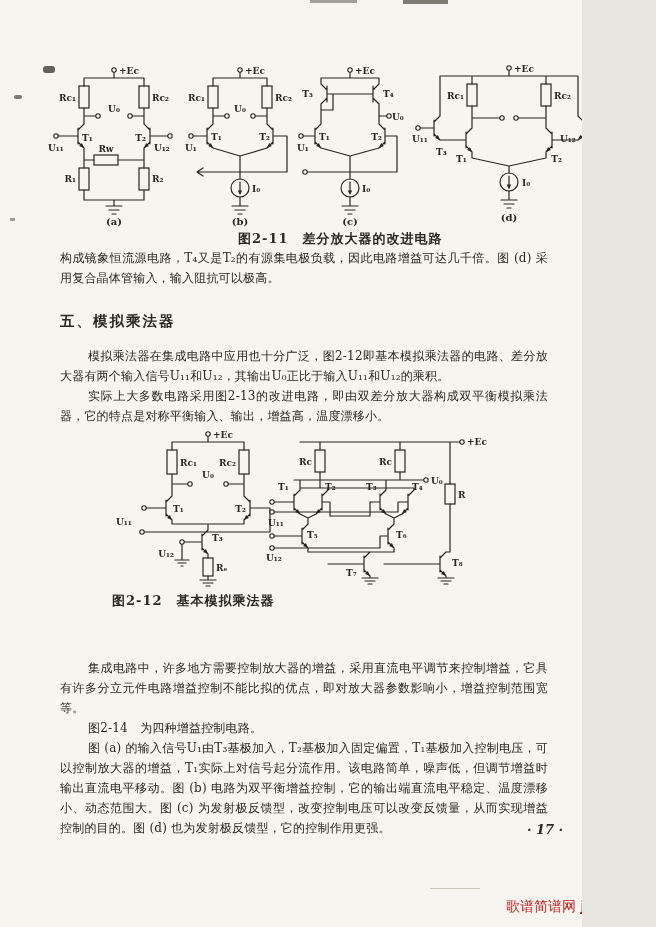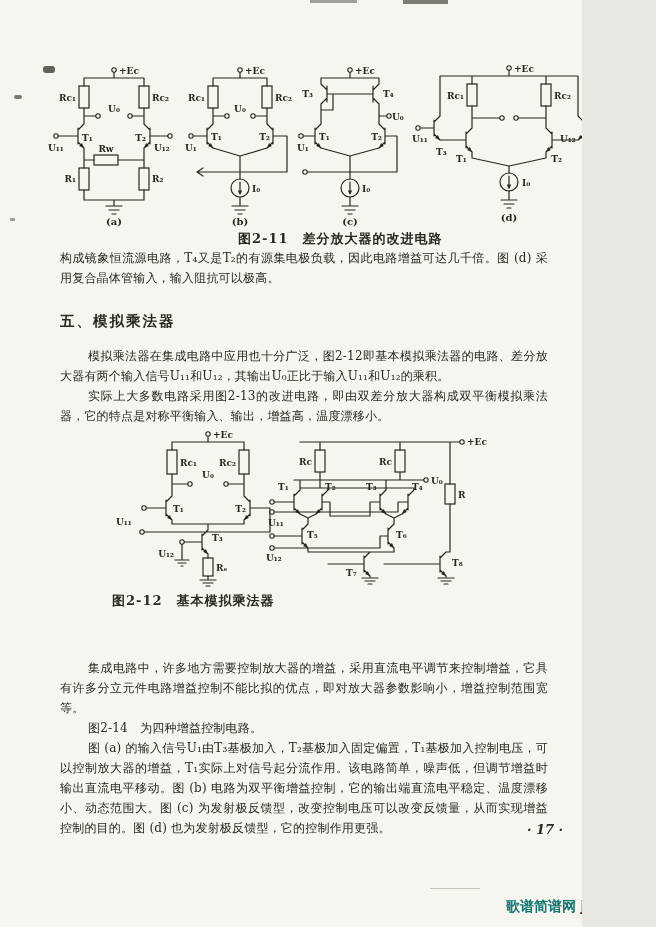--- a/index.html
+++ b/index.html
@@ -9,21 +9,21 @@
             text-align:justify;letter-spacing:0.2px;}
   .bodytext p{margin:0;}
   .ind{text-indent:28px;}
   .heading{position:absolute;left:60px;width:488px;font-weight:bold;
            font-size:14.5px;letter-spacing:2px;}
   .figcap{position:absolute;font-size:13px;font-weight:bold;letter-spacing:1px;white-space:nowrap;}
   .pagenum{position:absolute;top:822px;left:505px;width:80px;text-align:center;
            font-size:13px;font-weight:bold;font-style:italic;}
   .watermark{position:absolute;top:898px;left:506px;font-size:14px;white-space:nowrap;
              font-family:"DejaVu Sans",sans-serif;}
-  .wm-site{color:#0f766e;font-weight:bold;}
+  .wm-site{color:#b91c1c;}
   .wm-url{color:#7f1d1d;font-weight:bold;}
   .fig{position:absolute;}
   .wire{stroke:#29261d;stroke-width:1.2;fill:none;stroke-linecap:round;stroke-linejoin:round;}
   .comp{fill:none;stroke:#29261d;stroke-width:1.2;}
   .term{fill:#f7f5f0;stroke:#29261d;stroke-width:1.1;}
   .blk{fill:#29261d;stroke:none;}
   text.cl{font-family:"DejaVu Serif",serif;font-size:9px;font-weight:bold;fill:#29261d;}
   text.tag{font-family:"DejaVu Serif",serif;font-size:10px;font-weight:bold;fill:#29261d;}
   .mid{text-anchor:middle;} .end{text-anchor:end;}
   .speck{position:absolute;background:#4a4740;}

